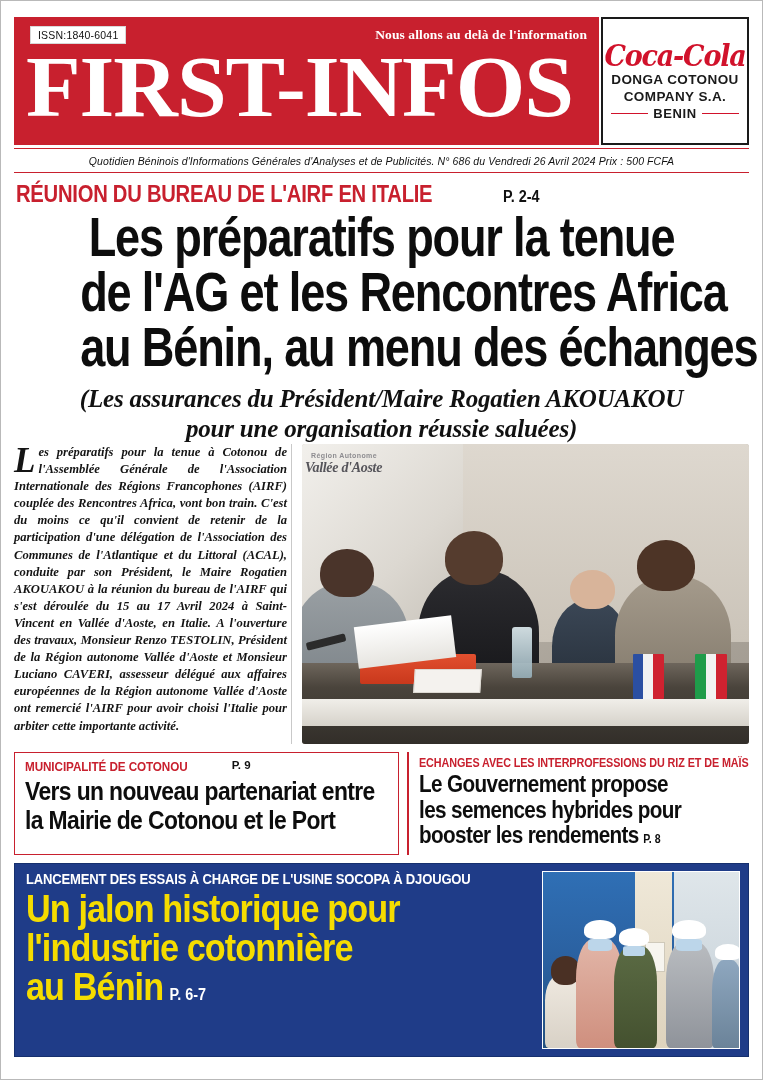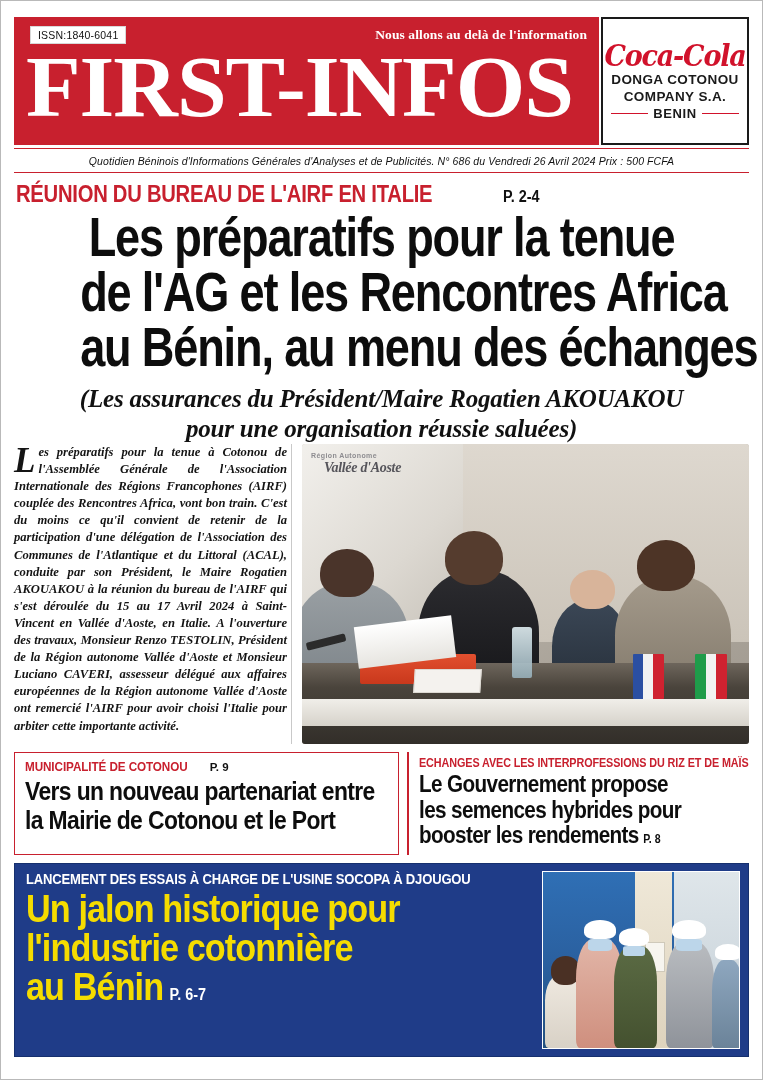--- a/index.html
+++ b/index.html
@@ -238,21 +238,21 @@
   .photo-backdrop {
     position: absolute; left: 0; top: 0; width: 38%; height: 62%;
     background: linear-gradient(135deg, #f2f0ec 0%, #dcd8d1 60%, #c6c1b8 100%);
   }
   .photo-logo-s {
     position: absolute; left: 9px; top: 8px;
     color: #8d8c90; font-family: "Liberation Sans", sans-serif;
     font-size: 7px; font-weight: bold; letter-spacing: 0.4px;
   }
   .photo-logo-m {
-    position: absolute; left: 22px; top: 16px;
+    position: absolute; left: 3px; top: 16px;
     color: #55545a; font-family: "Liberation Serif", serif;
     font-size: 14px; font-weight: bold; font-style: italic; letter-spacing: -0.3px;
   }
   .photo-wall {
     position: absolute; right: 0; top: 0; width: 64%; height: 66%;
     background: linear-gradient(180deg, #ded8cf 0%, #cbc4b9 100%);
   }
   .photo-table {
     position: absolute; left: 0; bottom: 0; width: 100%; height: 27%;
     background: linear-gradient(180deg, #6e665c 0%, #4a443c 30%, #322e29 100%);
@@ -309,21 +309,21 @@
     width: 385px;
     border: 1.5px solid #C8202E;
     padding: 6px 8px 4px 10px;
   }
   .sec-right {
     flex: 1;
     border-left: 2.5px solid #C8202E;
     padding: 4px 2px 0 10px;
   }
 
-  .sec-kicker-row { display: flex; align-items: center; gap: 4px; }
+  .sec-kicker-row { display: flex; align-items: flex-start; gap: 26px; }
   .sec-kicker {
     color: #C8202E;
     font-family: "Liberation Sans", sans-serif;
     font-weight: bold;
     font-size: 13px;
     letter-spacing: -0.1px;
     transform: scaleX(0.9);
     transform-origin: left center;
     white-space: nowrap;
   }

